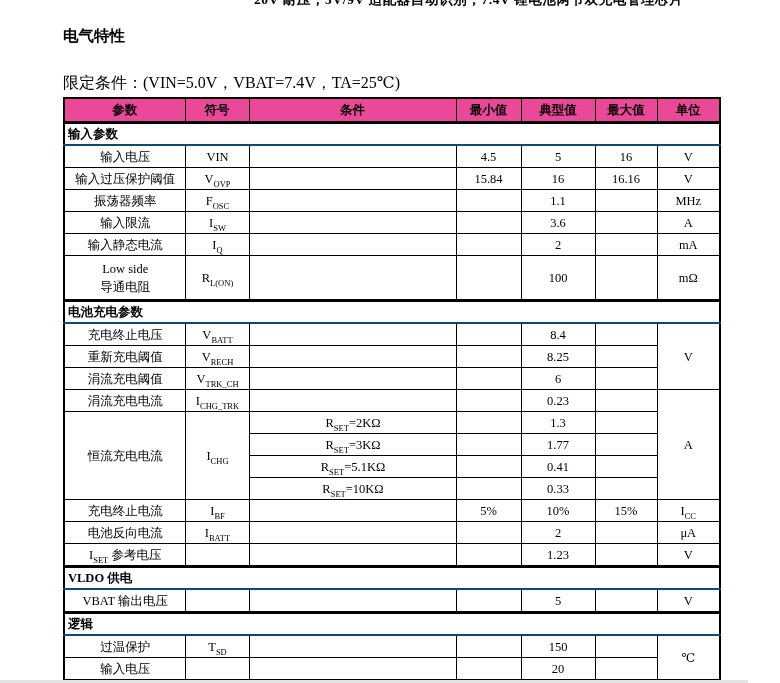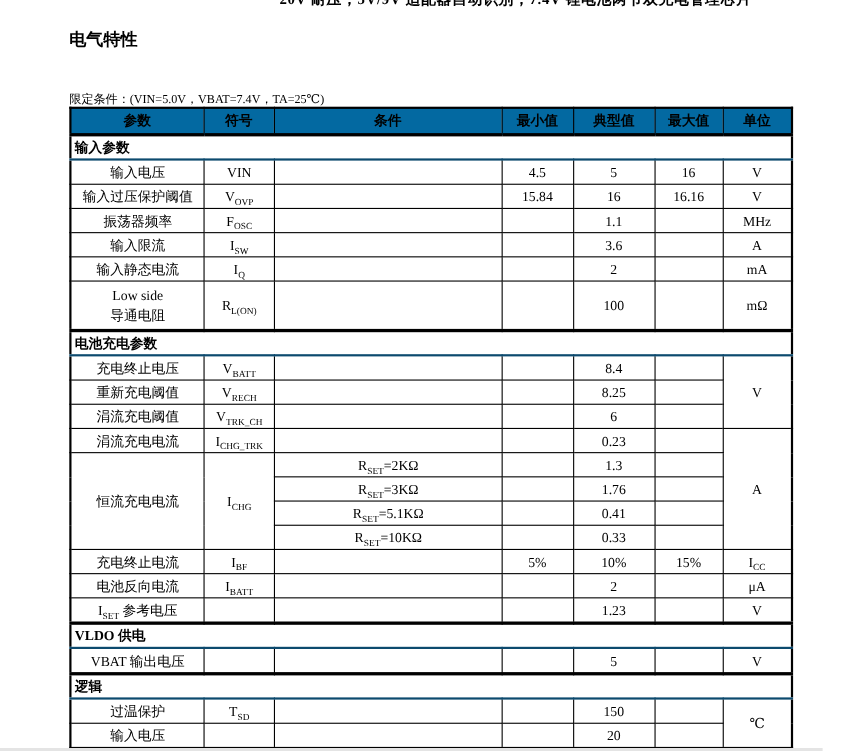--- a/index.html
+++ b/index.html
@@ -21,34 +21,34 @@
   }
   .doc-title{
     position:absolute;
     top:26px;left:63px;
     font-size:15.5px;
     font-weight:bold;
     margin:0;
   }
   .conditions{
     position:absolute;
-    top:83px;left:63px;
-    font-size:11px;
+    top:73px;left:63px;
+    font-size:16px;
   }
   table.spec{
     position:absolute;
     top:97px;left:63px;
     width:656px;
     border-collapse:collapse;
     table-layout:fixed;
     border:2px solid #000;
     font-size:12.5px;
   }
   table.spec th{
-    background:#0369a1;
+    background:#ec4899;
     font-weight:bold;
     border:1px solid #000;
     border-bottom:3px solid #000;
     height:22px;
     padding:0 2px;
     text-align:center;
     font-size:12.5px;
   }
   table.spec td{
     border:1px solid #000;
@@ -207,21 +207,21 @@
           <td class="l" rowspan="4">恒流充电电流</td>
           <td class="l" rowspan="4">I<sub>CHG</sub></td>
           <td class="l">R<sub>SET</sub>=2KΩ</td>
           <td class="c"></td>
           <td class="c">1.3</td>
           <td class="c"></td>
         </tr>
         <tr>
           <td class="l">R<sub>SET</sub>=3KΩ</td>
           <td class="c"></td>
-          <td class="c">1.76</td>
+          <td class="c">1.77</td>
           <td class="c"></td>
         </tr>
         <tr>
           <td class="l">R<sub>SET</sub>=5.1KΩ</td>
           <td class="c"></td>
           <td class="c">0.41</td>
           <td class="c"></td>
         </tr>
         <tr>
           <td class="l">R<sub>SET</sub>=10KΩ</td>

